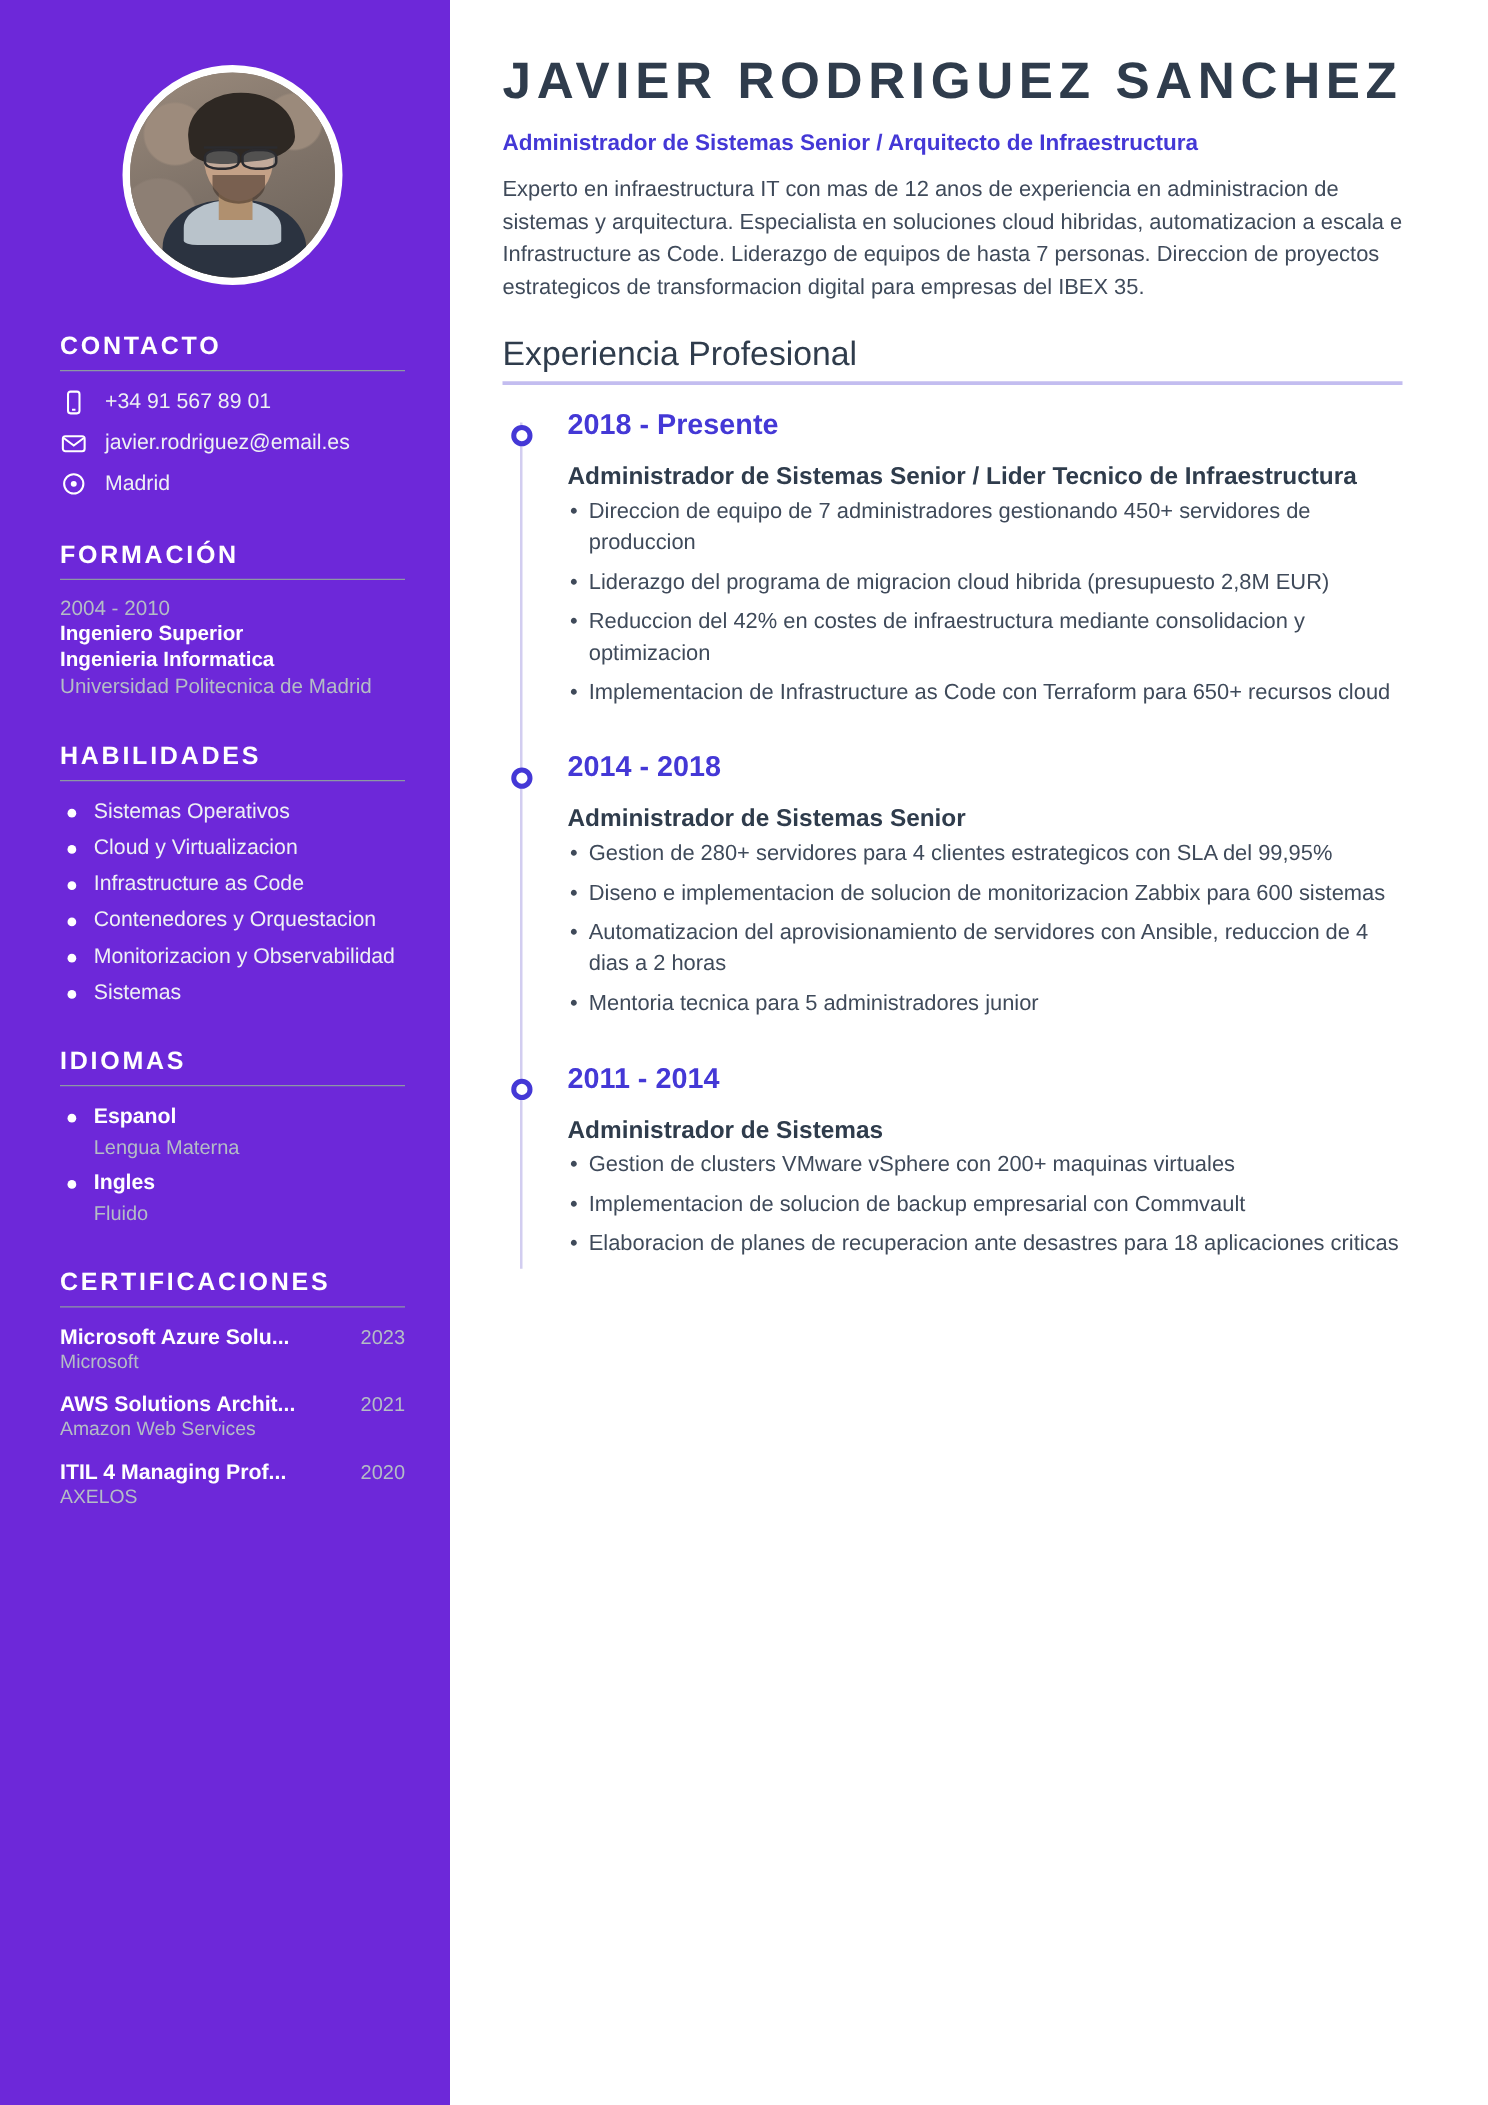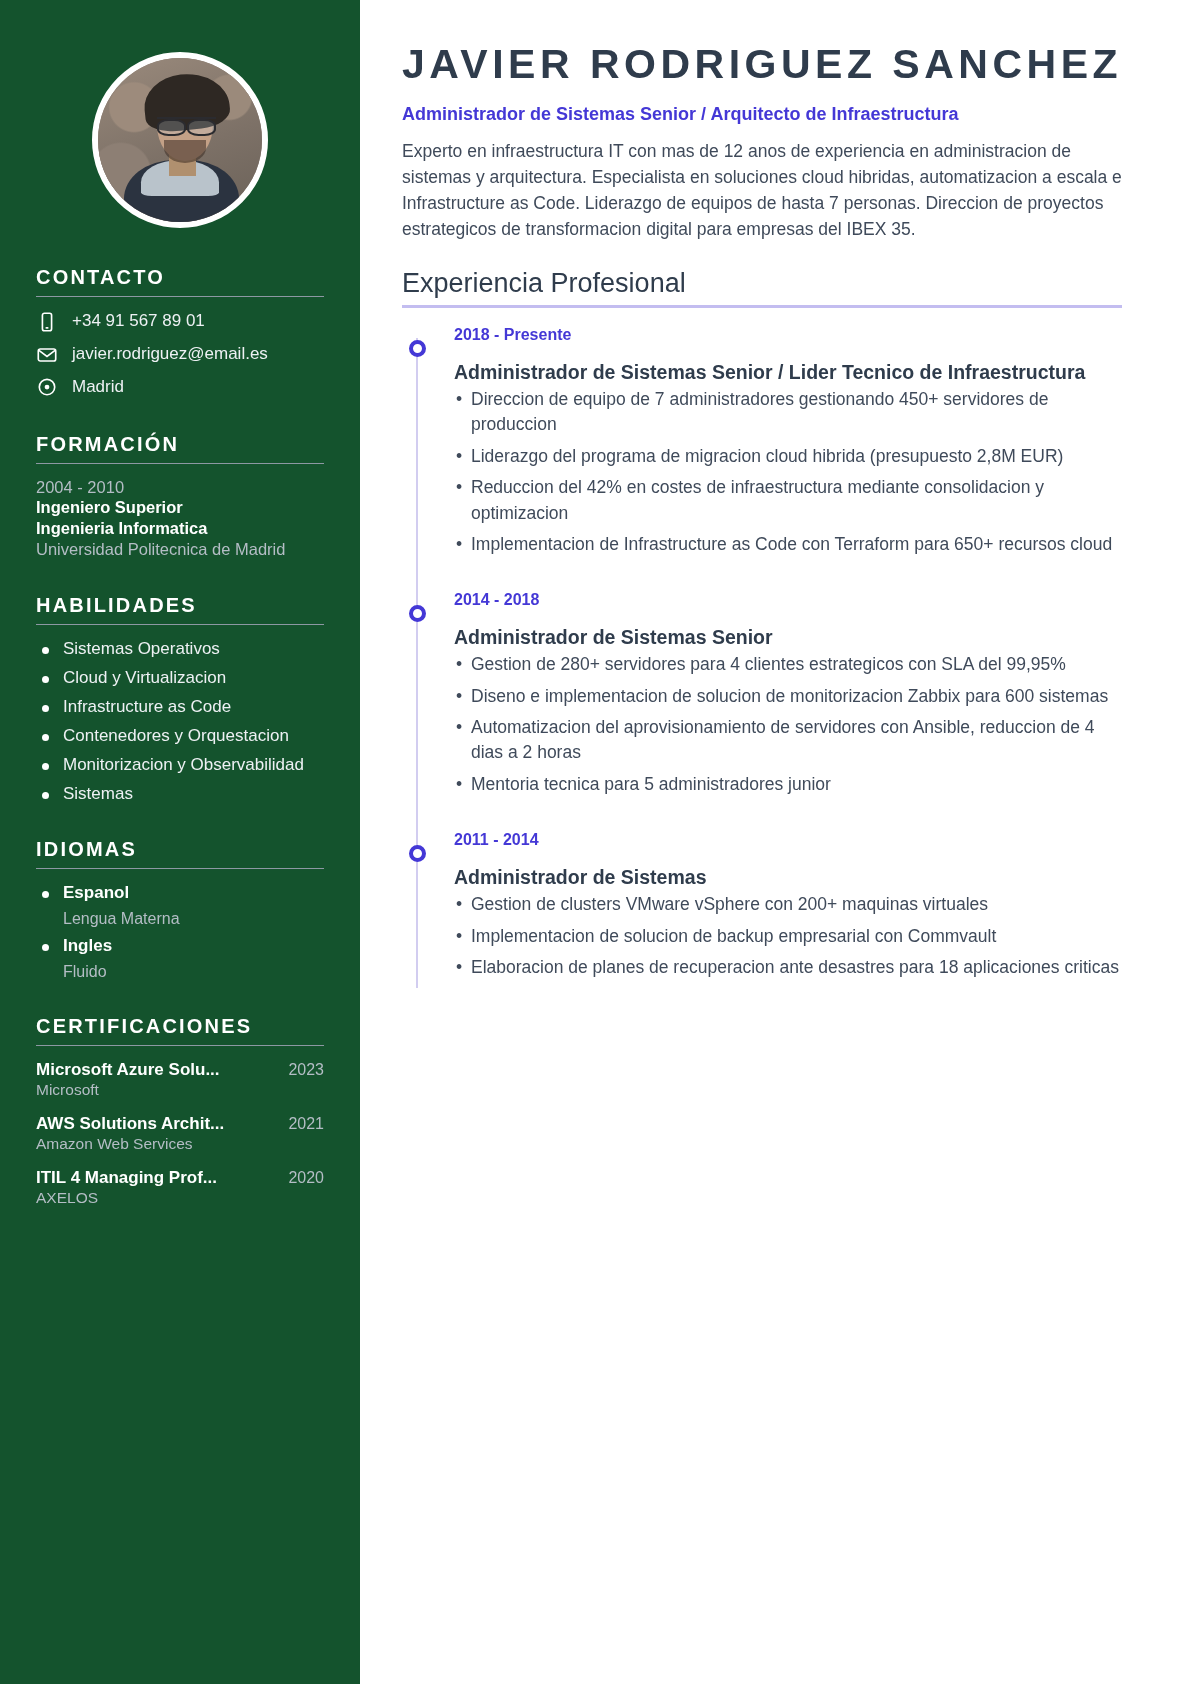--- a/index.html
+++ b/index.html
@@ -13,23 +13,23 @@
     width: 1190px;
     min-height: 1684px;
     display: flex;
     background: #ffffff;
   }
 
   
   .sidebar {
     width: 360px;
     min-height: 1684px;
-    background: #14532d;
+    background: #6d28d9;
     color: #ffffff;
-    padding: 0 0 40px 0;
+    padding: 0 0 40px 12px;
     flex: 0 0 360px;
   }
   .photo-wrap {
     display: flex;
     justify-content: center;
     padding-top: 52px;
     padding-bottom: 38px;
   }
   .photo {
     width: 176px;
@@ -221,21 +221,21 @@
     position: absolute;
     left: -45px;
     top: 14px;
     width: 17px; height: 17px;
     border-radius: 50%;
     border: 4px solid #4438d6;
     background: #ffffff;
     box-sizing: border-box;
   }
   .job-date {
-    font-size: 16px;
+    font-size: 23px;
     font-weight: bold;
     color: #4438d6;
     margin-bottom: 16px;
   }
   .job-role {
     font-size: 19.5px;
     font-weight: bold;
     color: #2f3c4c;
     line-height: 1.28;
     margin-bottom: 2px;

